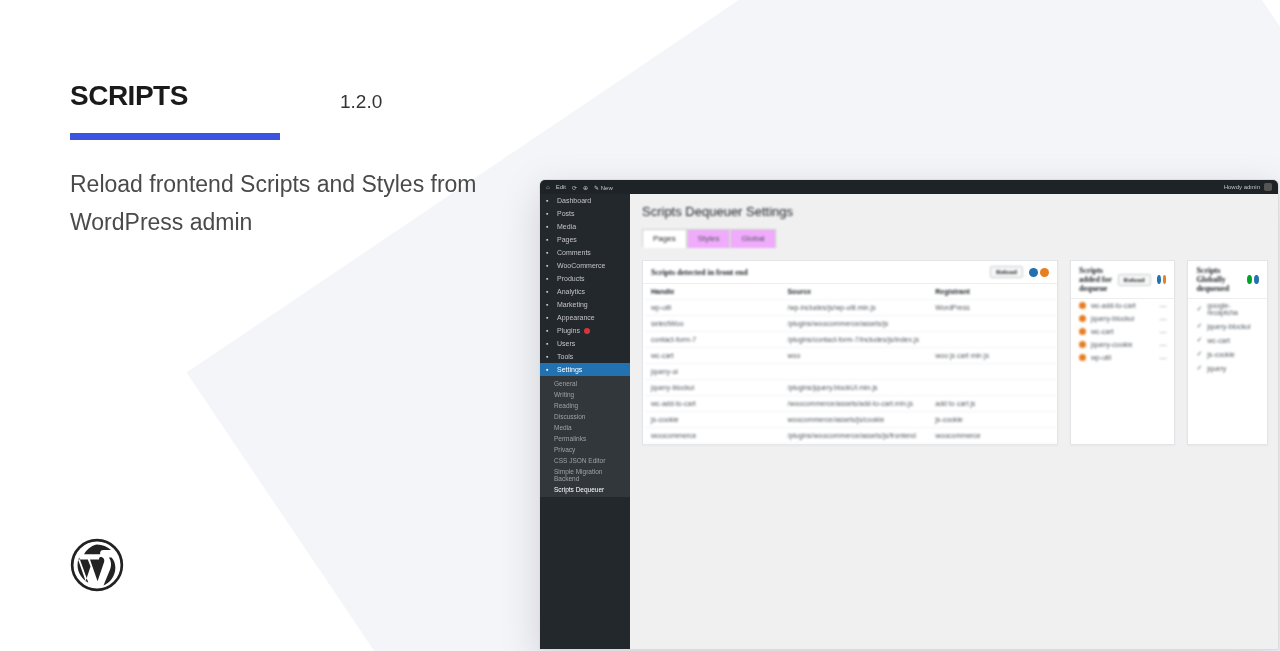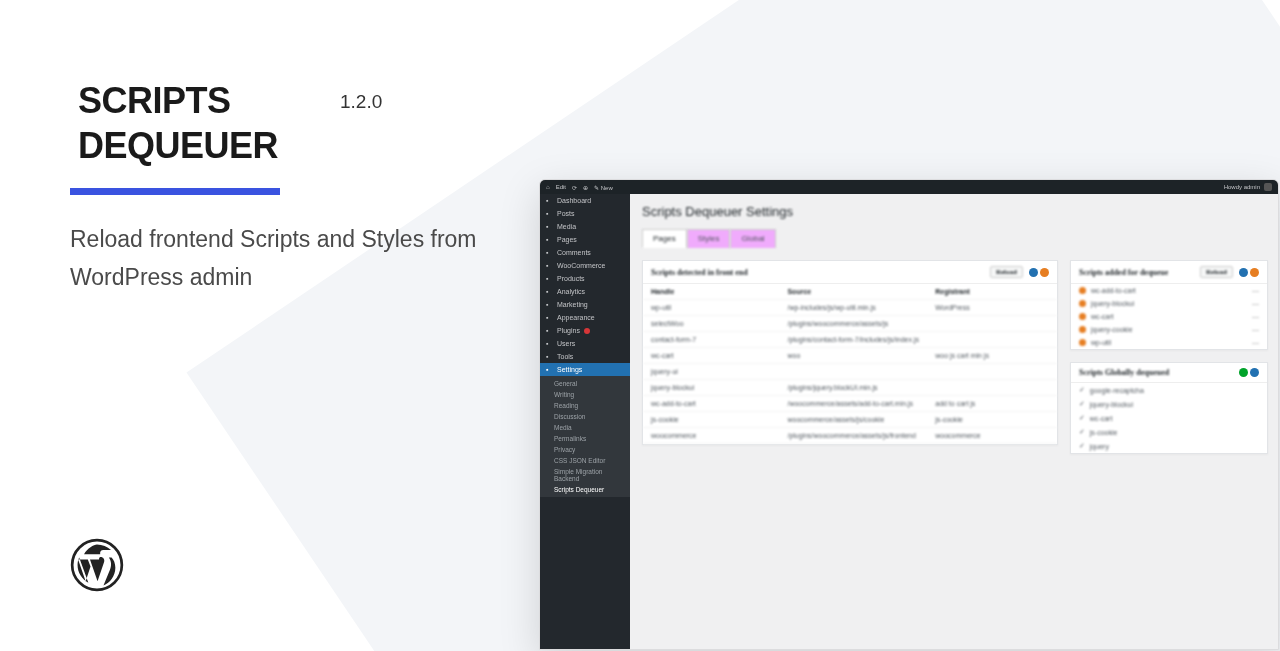--- a/index.html
+++ b/index.html
@@ -12,26 +12,25 @@
       overflow: hidden;
     }
     
     .left-panel {
       position: absolute;
       left: 70px;
       top: 78px;
       width: 420px;
     }
     .title {
-      font-size: 36px;
+      font-size: 28px;
       font-weight: 700;
       color: #1a1a1a;
       line-height: 1.25;
       letter-spacing: -0.5px;
-      margin-left: 8px;
     }
     .version {
       position: absolute;
       left: 270px;
       top: 13px;
       font-size: 19px;
       color: #333;
       font-weight: 400;
     }
     .underline {
@@ -171,21 +170,21 @@
     .tab.active {
       background: #fff;
       border-bottom: 1px solid #fff;
       color: #1d2327;
     }
     .panels {
       display: flex;
       gap: 12px;
     }
     .panel-left { flex: 2.1; }
-    .panel-right { flex: 1; display: flex; flex-direction: column; gap: 12px; }
+    .panel-right { flex: 1; display: flex; flex-direction: row; gap: 12px; }
     .card {
       background: #fff;
       border: 1px solid #e2e4e7;
       box-shadow: 0 1px 2px rgba(0,0,0,0.04);
     }
     .card-head {
       display: flex;
       align-items: center;
       padding: 5px 8px;
       font-size: 8px;
@@ -233,21 +232,20 @@
     .blur { filter: blur(0.8px); }
   </style>
 </head>
 <body>
 
 <div class="diag"></div>
 
 <div class="left-panel">
   <div class="title">
     <div>SCRIPTS</div>
-    <div>DEQUEUER</div>
   </div>
   <div class="version">1.2.0</div>
   <div class="underline"></div>
   <div class="subtitle">Reload frontend Scripts and Styles from WordPress admin</div>
 </div>
 
 <div class="wp-logo">
   <svg viewBox="0 0 100 100">
       <circle cx="50" cy="50" r="46" fill="none" stroke="#222" stroke-width="5"></circle>
       <path fill="#222" d="M15 40l14 40 9-27-5-13zm22 0l14 40 12-35c2-6-2-10-6-10s-3 5-3 5h-17zm35-4c5 7 5 15 2 23L62 88c12-5 22-18 22-33 0-8-3-15-7-19zM50 12c10 0 19 4 26 10H62c-5 0-7 4-6 8H26c6-11 18-18 24-18zM14 50c0-5 1-10 3-14l17 47C22 76 14 64 14 50z"></path>

